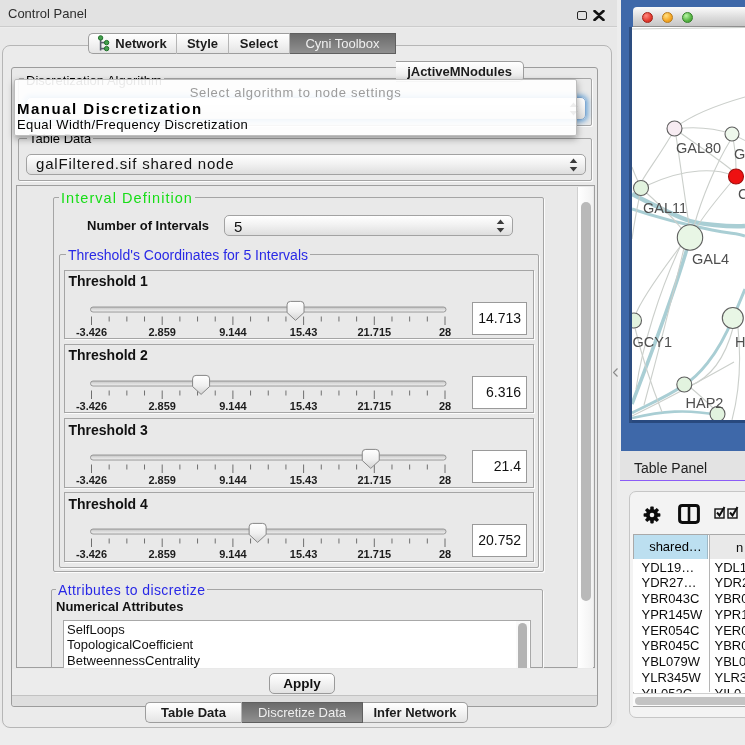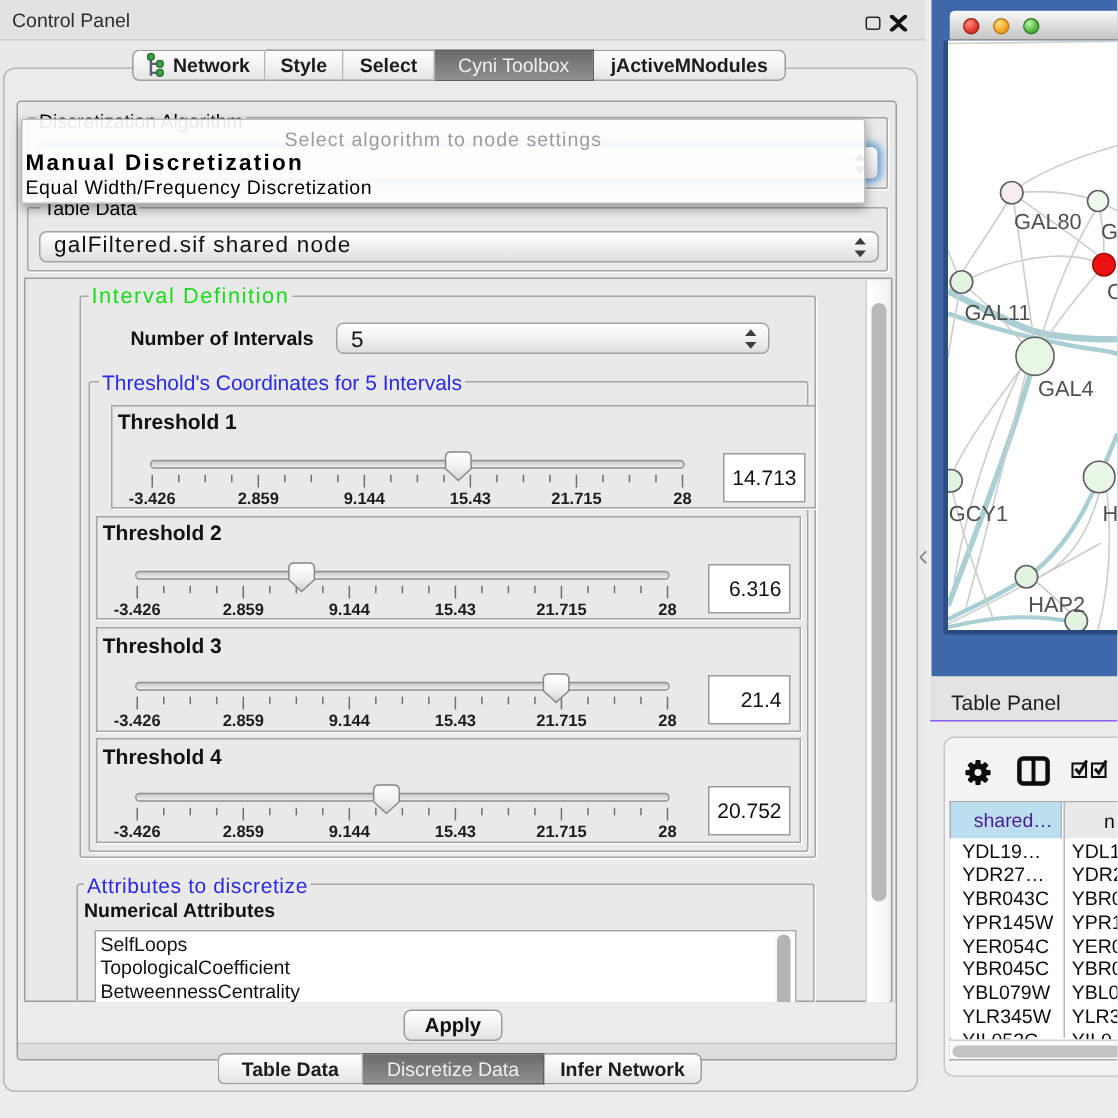--- a/index.html
+++ b/index.html
@@ -102,21 +102,21 @@
           </g>
           <g fill="#44a04e" stroke="#1f7029" stroke-width="1">
             <circle cx="2.6" cy="2.9" r="2.2"></circle>
             <circle cx="8.6" cy="7.6" r="2.2"></circle>
             <circle cx="8.6" cy="13.6" r="2.2"></circle>
           </g>
         </svg>Network</div>
   <div class="s" style="width:52px;">Style</div>
   <div class="s" style="width:61px;">Select</div>
   <div class="s dark" style="width:106px;">Cyni Toolbox</div>
-  <div class="s last" style="width:128px;">jActiveMNodules</div>
+  <div class="s last" style="width:128px;margin-top:28px;">jActiveMNodules</div>
 </div>
 
 <div class="group" style="left:18px; top:78px; width:574px; height:48px;">
   <div class="gtitle" style="left:5px; top:-5px;">Discretization Algorithm</div>
 </div>
 <div class="combo" style="left:26px; top:97px; width:560px; height:23px; border-color:#7fa8d2; box-shadow:0 0 5px 2px rgba(92,156,214,.85);">
       <svg width="11" height="14" viewBox="0 0 11 14" style="position:absolute;right:6px;top:50%;margin-top:-7px;">
         <path d="M5.5 0.5 L9.3 5 H1.7 Z" fill="#3b3b3b"></path>
         <path d="M5.5 13.5 L9.3 9 H1.7 Z" fill="#3b3b3b"></path>
       </svg>
@@ -144,21 +144,21 @@
           <span class="cv" style="left:9px; top:1.5px; letter-spacing:0;">5</span>
           <svg width="11" height="14" viewBox="0 0 11 14" style="position:absolute;right:6px;top:50%;margin-top:-7px;">
             <path d="M5.5 0.5 L9.3 5 H1.7 Z" fill="#3b3b3b"></path>
             <path d="M5.5 13.5 L9.3 9 H1.7 Z" fill="#3b3b3b"></path>
           </svg>
         </div>
   <div class="group" style="left:41px; top:67px; width:480px; height:314px;">
     <div class="gtitle" style="left:6px; top:-7.5px; font-size:14px; color:#2929e6;">Threshold's Coordinates for 5 Intervals</div>
   </div>
 
-  <div class="thbox" style="left:56px;top:82.5px;padding-left:26px;">
+  <div class="thbox" style="left:46px;top:82.5px;padding-left:26px;">
     <div class="thtitle">Threshold 1</div>
     <svg width="470" height="69" viewBox="0 0 470 69" style="position:absolute;left:0;top:0;" font-family="Liberation Sans, sans-serif">
             <rect x="25.5" y="36.0" width="355.5" height="5" rx="2.5" fill="url(#trk)" stroke="#8e8e8e" stroke-width="0.9"></rect>
             <path d="M26.50 45.5V54 M44.17 45.5V50.5 M61.85 45.5V50.5 M79.53 45.5V50.5 M97.20 45.5V54 M114.88 45.5V50.5 M132.55 45.5V50.5 M150.22 45.5V50.5 M167.90 45.5V54 M185.57 45.5V50.5 M203.25 45.5V50.5 M220.93 45.5V50.5 M238.60 45.5V54 M256.27 45.5V50.5 M273.95 45.5V50.5 M291.62 45.5V50.5 M309.30 45.5V54 M326.98 45.5V50.5 M344.65 45.5V50.5 M362.32 45.5V50.5 M380.00 45.5V54" stroke="#6f6f6f" stroke-width="1"></path>
             <text x="26.50" y="65.2" font-size="11" font-weight="bold" fill="#1c1c1c" text-anchor="middle">-3.426</text>
             <text x="97.20" y="65.2" font-size="11" font-weight="bold" fill="#1c1c1c" text-anchor="middle">2.859</text>
             <text x="167.90" y="65.2" font-size="11" font-weight="bold" fill="#1c1c1c" text-anchor="middle">9.144</text>
             <text x="238.60" y="65.2" font-size="11" font-weight="bold" fill="#1c1c1c" text-anchor="middle">15.43</text>
             <text x="309.30" y="65.2" font-size="11" font-weight="bold" fill="#1c1c1c" text-anchor="middle">21.715</text>
             <text x="380.00" y="65.2" font-size="11" font-weight="bold" fill="#1c1c1c" text-anchor="middle">28</text>
@@ -331,21 +331,21 @@
     <svg width="26" height="13" viewBox="0 0 26 13" style="position:absolute;left:714px;top:506px;">
       <g fill="none" stroke="#111" stroke-width="1.4">
         <rect x="1" y="3" width="9" height="9"></rect>
         <rect x="14" y="3" width="9" height="9"></rect>
         <path d="M3 6.5 L5.5 9.5 L10.5 1" stroke-width="2"></path>
         <path d="M16 6.5 L18.5 9.5 L23.5 1" stroke-width="2"></path>
       </g>
     </svg>
 
 <div class="abs" style="left:633px; top:533.5px; width:112px; height:173px; border:1px solid #a9a9a9; border-right:none; background:#ffffff;"></div>
-<div class="abs" style="left:634px; top:534.5px; width:74px; height:24.5px; background:#bcdff0; border-right:1px solid #9fb9c6; font-size:13px; color:#4c1d95; text-align:center; line-height:24px;padding-left:10px;">shared…</div>
+<div class="abs" style="left:634px; top:534.5px; width:74px; height:24.5px; background:#bcdff0; border-right:1px solid #9fb9c6; font-size:13px; color:#000000; text-align:center; line-height:24px;padding-left:10px;">shared…</div>
 <div class="abs" style="left:709px; top:534.5px; width:36px; height:24.5px; background:#e9e9e9; font-size:13px; color:#101010;">
       <span style="position:absolute;left:27px;top:5px;">n</span>
     </div>
 <div class="abs" style="left:633px; top:559px; width:1px; height:133px; background:#ffffff;"></div>
 <div class="abs" style="left:634px; top:559.2px; width:111px; height:133.5px; overflow:hidden;"></div>
 <div class="abs" style="left:0; top:0; width:0; height:0;"></div>
 <div class="abs" style="left:634px; top:559px; width:111px; height:133.7px; overflow:hidden; background:#ffffff;">
   <div style="position:relative; left:-634px; top:-559.2px; width:745px; height:745px;">
         <div class="trow" style="top:559.2px;">
           <span class="c1">YDL19…</span>

